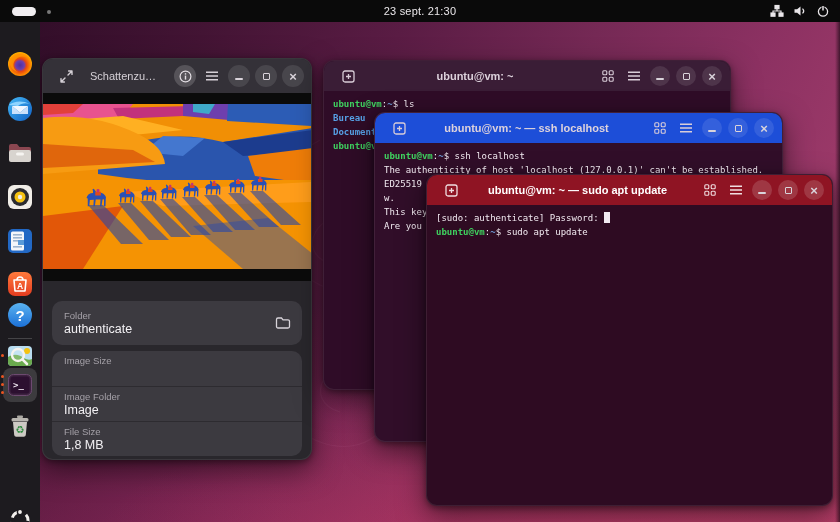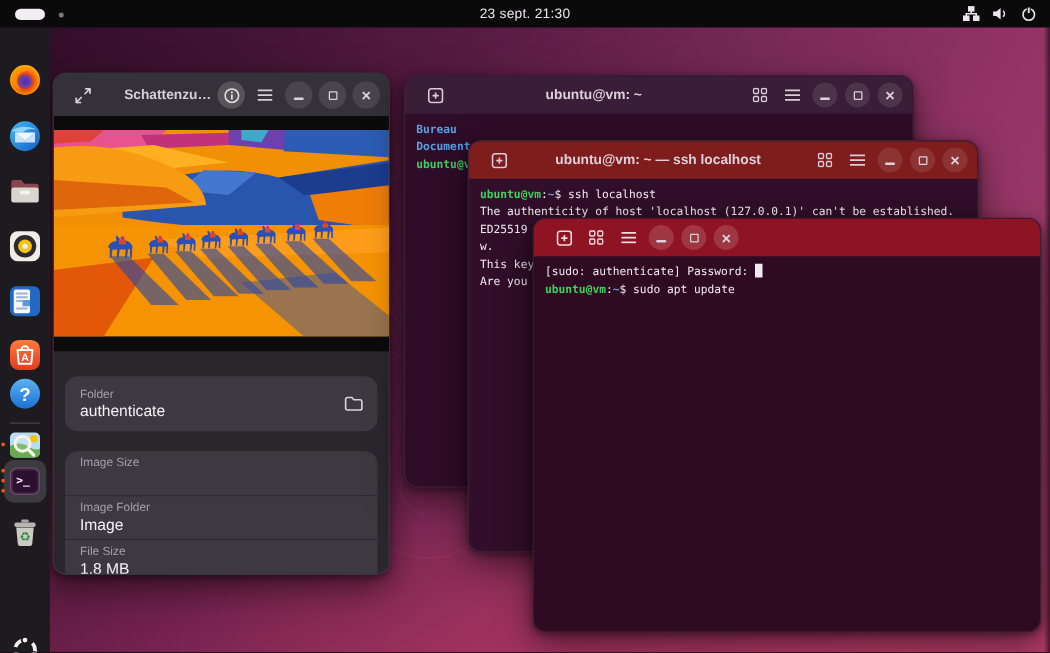--- a/index.html
+++ b/index.html
@@ -34,36 +34,36 @@
   .run-dot { position:absolute; left:1px; width:3px; height:3px; border-radius:50%; background:#E95420; }
   .active-tile { position:absolute; left:3px; top:346px; width:34px; height:34px; border-radius:8px; background:rgba(255,255,255,.14); }
 
   
   .window { position:absolute; border-radius:11px; box-shadow:0 10px 28px rgba(0,0,0,.5), 0 2px 6px rgba(0,0,0,.4);
     border:1px solid rgba(255,255,255,.08); overflow:hidden; }
 
   
   .viewer { left:42px; top:58px; width:270px; height:402px; background:#29272c; z-index:10; }
   .viewer-header { height:34px; background:#343138; display:flex; align-items:center; padding:0 7px; }
-  .viewer-title { flex:1; text-align:right; font-size:11px; font-weight:bold; color:#d5d0d6;
+  .viewer-title { flex:1; text-align:center; font-size:11px; font-weight:normal; color:#d5d0d6;
     white-space:nowrap; overflow:hidden; }
   .hbtn { width:22px; height:22px; border-radius:50%; display:flex; align-items:center; justify-content:center; margin-left:5px; }
   .hbtn.bg { background:rgba(255,255,255,.10); }
   .hbtn.toggled { background:rgba(255,255,255,.17); }
   .glyph-min { width:8px; height:2px; background:#d9d3da; border-radius:1px; margin-top:6px; }
   .glyph-max { width:7px; height:7px; border:1.4px solid #d9d3da; border-radius:1px; }
   .glyph-close { color:#d9d3da; font-size:13px; line-height:1; font-weight:bold; }
   .viewer-image { height:188px; background:#0b0b0b; position:relative; }
   .viewer-props { padding:20px 9px 0 9px; }
   .prop-card { background:#3c3a40; border-radius:10px; }
   .prop-row { position:relative; padding:4px 12px 0 12px; height:35px; }
   .prop-row + .prop-row { border-top:1px solid rgba(0,0,0,.25); }
   .prop-label { font-size:9.5px; color:#a5a1a8; }
   .prop-value { font-size:12.5px; color:#f3f1f4; margin-top:1px; }
-  .card-folder { height:44px; margin-bottom:16px; display:flex; align-items:center; }
+  .card-folder { height:44px; margin-bottom:6px; display:flex; align-items:center; }
   .card-folder .txt { flex:1; padding:2px 12px; }
   .folder-btn { width:30px; height:30px; display:flex; align-items:center; justify-content:center; margin-right:4px; }
 
   
   .term-header { height:30px; display:flex; align-items:center; padding:0 8px; }
   .term-title { flex:1; text-align:center; font-size:11px; font-weight:bold; color:#ddd2dc; white-space:nowrap; overflow:hidden; }
   .term3 .term-title { color:#ffffff; }
   .tbtn { width:20px; height:20px; border-radius:50%; display:flex; align-items:center; justify-content:center; margin-left:6px; color:#d9cdd8; }
   .tbtn.circle { background:rgba(255,255,255,.10); }
   .term3 .tbtn.circle { background:rgba(255,255,255,.15); }
@@ -71,21 +71,21 @@
     font-family:"DejaVu Sans Mono", monospace; font-size:9px; line-height:14px; color:#f2eaf1; }
   .tline { white-space:pre; }
   .g { color:#3fd15f; font-weight:bold; }
   .b { color:#6f9fdc; font-weight:bold; }
   .dir { color:#57a1e6; font-weight:bold; }
   .cursor { display:inline-block; width:6px; height:11px; background:#f2eaf1; vertical-align:-2px; }
 
   .term1 { left:323px; top:60px; width:408px; height:330px; background:#2f0c27; z-index:11; }
   .term1 .term-header { background:#3a1d36; }
   .term2 { left:374px; top:112px; width:409px; height:330px; background:#310e29; z-index:12; }
-  .term2 .term-header { background:#7f1d1d; }
+  .term2 .term-header { background:#1d4ed8; }
   .term3 { left:426px; top:174px; width:407px; height:332px; background:#2e0b22; z-index:13; }
   .term3 .term-header { background:#8f1423; }
 
   svg { display:block; }
 </style>
 </head>
 <body>
 
 <div class="desktop">
   <div class="wallpaper"></div>
@@ -401,20 +401,21 @@
           <span class="glyph-min"></span>
         </div>
       <div class="tbtn circle">
           <span class="glyph-max"></span>
         </div>
       <div class="tbtn circle">
           <span class="glyph-close">×</span>
         </div>
     </div>
     <div class="term-body">
+      <div class="tline"><span class="g">ubuntu@vm</span><span>:</span><span class="b">~</span><span>$</span><span> ls</span></div>
       <div class="tline dir">Bureau</div>
       <div class="tline dir">Documents</div>
       <div class="tline"><span class="g">ubuntu@vm</span></div>
     </div>
   </div>
 
   <div class="window term2">
     <div class="term-header">
       <div class="tbtn">
         <svg width="13" height="13" viewBox="0 0 13 13">
@@ -461,20 +462,21 @@
   </div>
 
   <div class="window term3">
     <div class="term-header">
       <div class="tbtn">
         <svg width="13" height="13" viewBox="0 0 13 13">
           <rect x="1" y="1" width="11" height="11" rx="2" stroke="#f0dde0" stroke-width="1.3" fill="none"></rect>
           <path d="M6.5,4 v5 M4,6.5 h5" stroke="#f0dde0" stroke-width="1.3"></path>
         </svg>
       </div>
+      <div class="term-title">ubuntu@vm: ~ — sudo apt update</div>
       <div class="tbtn">
         <svg width="12" height="12" viewBox="0 0 12 12">
           <g stroke="#f0dde0" stroke-width="1.1" fill="none">
             <rect x="0.8" y="0.8" width="4" height="4" rx="1"></rect>
               <rect x="7.2" y="0.8" width="4" height="4" rx="1"></rect>
             <rect x="0.8" y="7.2" width="4" height="4" rx="1"></rect>
               <rect x="7.2" y="7.2" width="4" height="4" rx="1"></rect>
           </g>
         </svg>
       </div>

